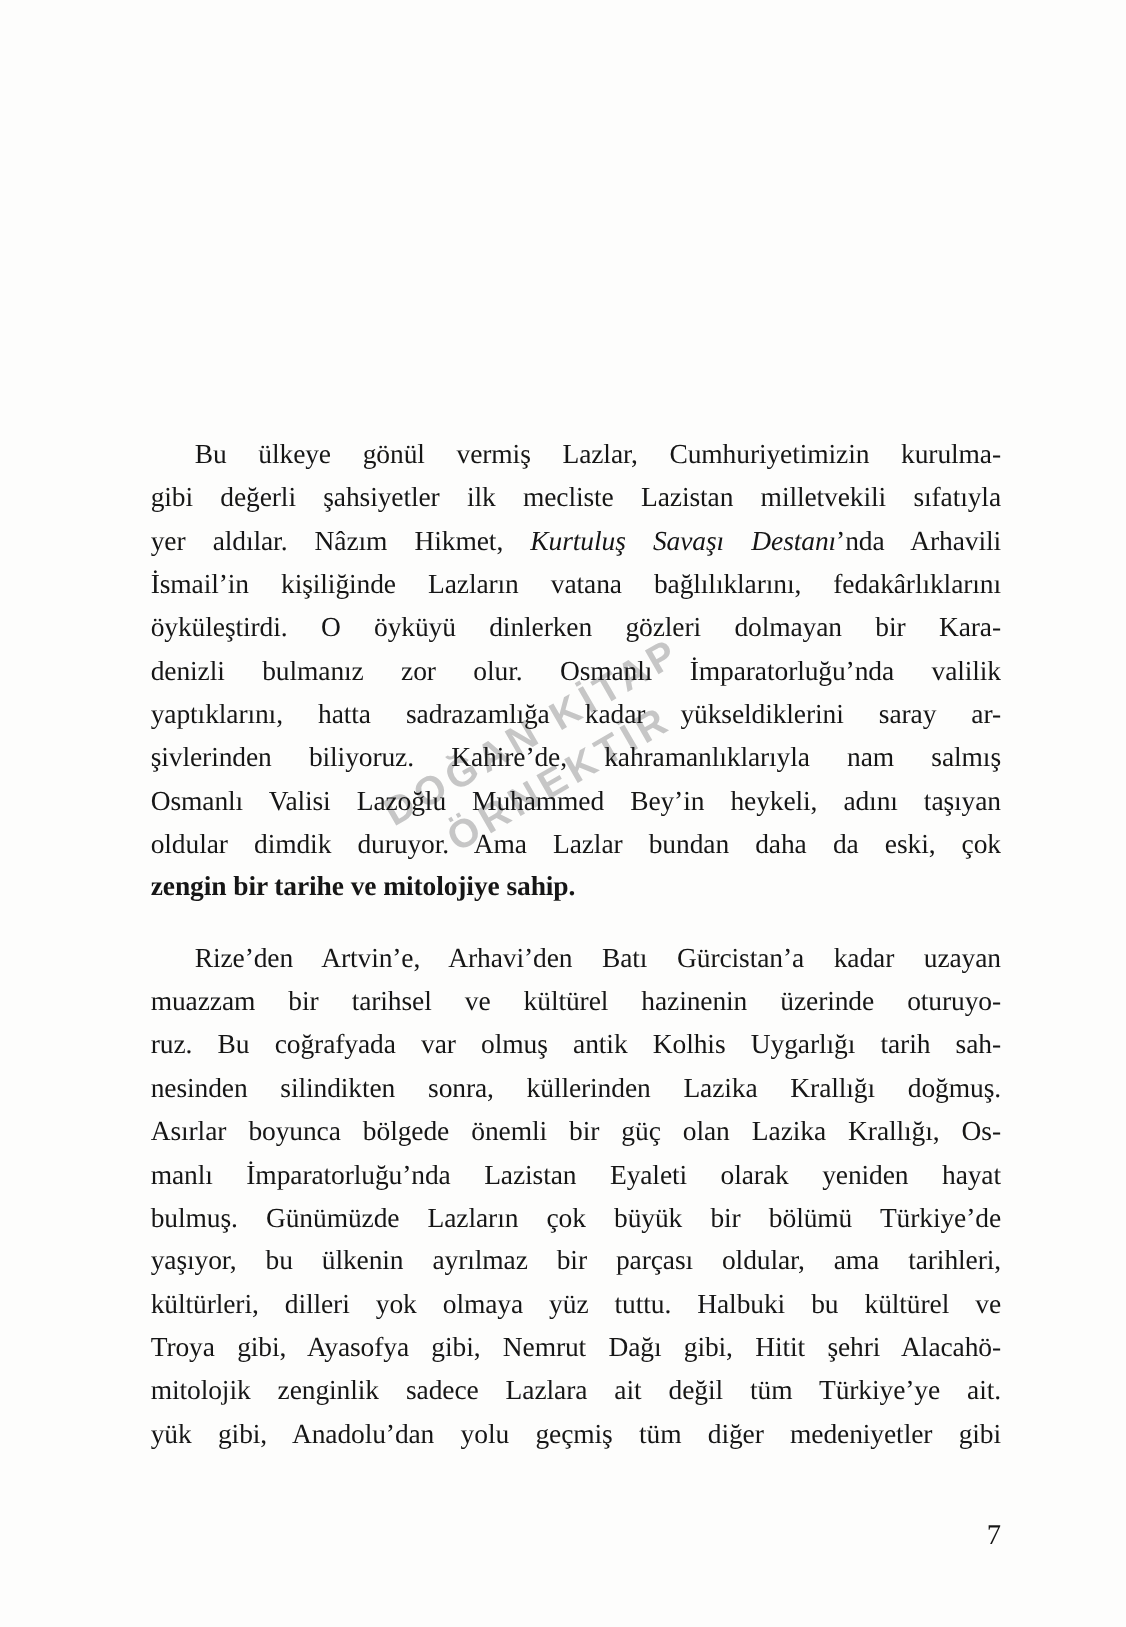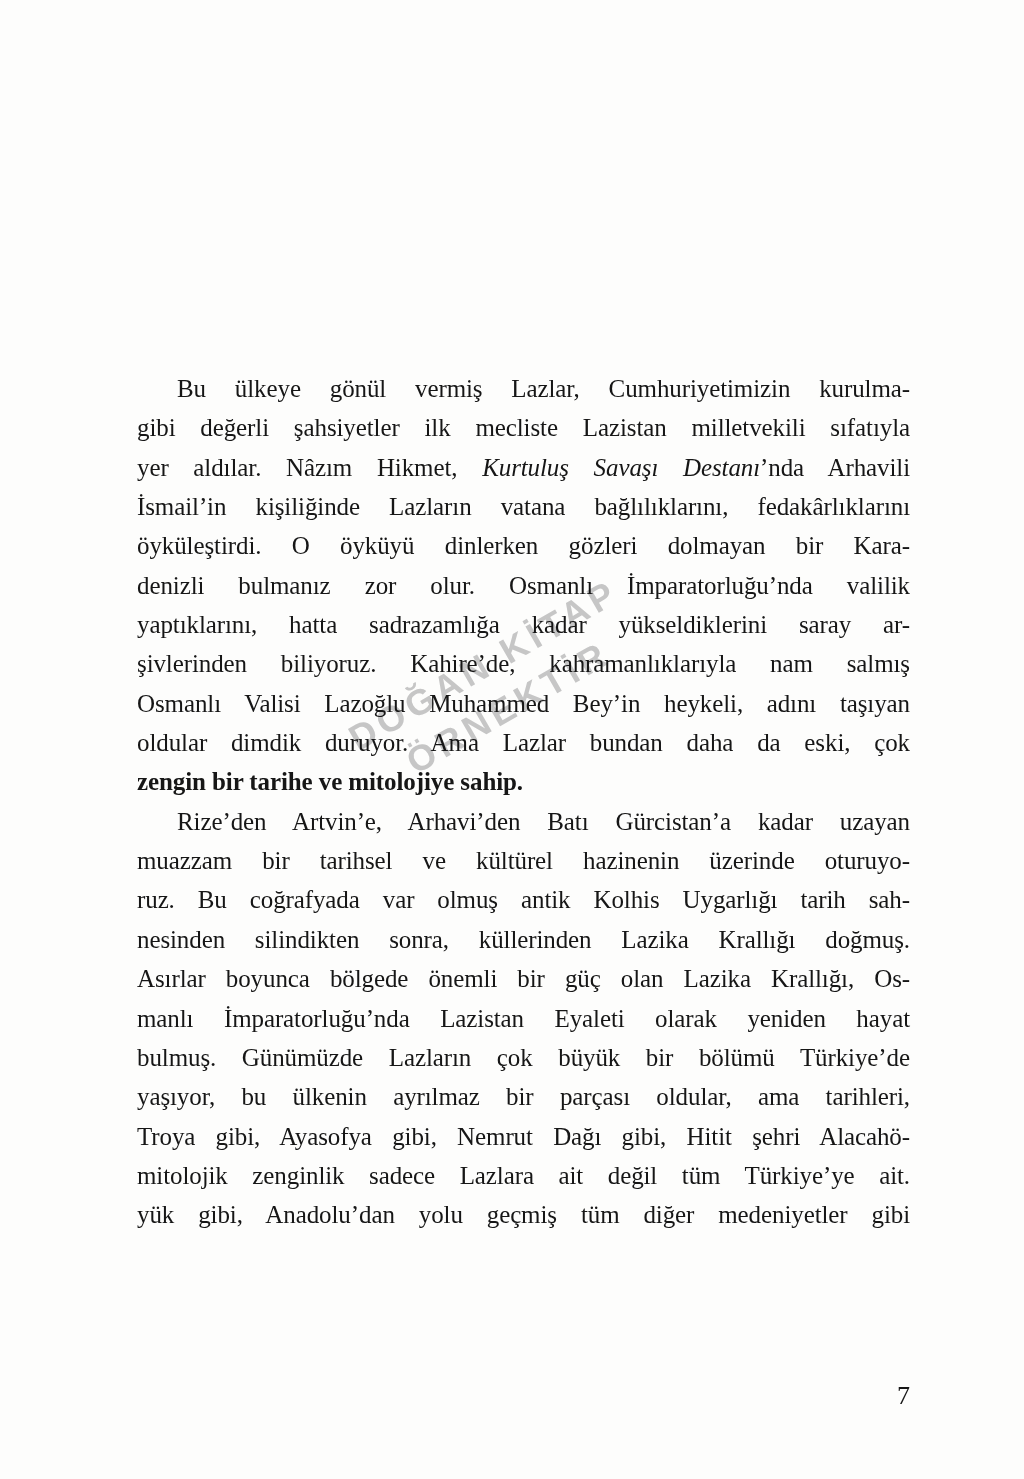--- a/index.html
+++ b/index.html
@@ -46,21 +46,21 @@
     z-index:2;
     font-size:25px;
     line-height:39.35px;
     letter-spacing:-0.1px;
   }
   .line{
     text-align:justify;
     text-align-last:justify;
     white-space:normal;
   }
-  .line.indent{ text-indent:40px; }
+  .line.indent{ text-indent:40px;margin-top:25px; }
   .line.last{ text-align-last:left;font-weight:bold; }
   .it{ font-style:italic;margin-top:44px; }
   .page-number{
     position:absolute;
     left:137px;top:1376px;
     width:773px;
     z-index:2;
     text-align:right;
     font-size:26px;
     line-height:39px;
@@ -92,20 +92,21 @@
       </div>
       <div>
         <div class="line indent">Rize’den Artvin’e, Arhavi’den Batı Gürcistan’a kadar uzayan</div>
         <div class="line">muazzam bir tarihsel ve kültürel hazinenin üzerinde oturuyo-</div>
         <div class="line">ruz. Bu coğrafyada var olmuş antik Kolhis Uygarlığı tarih sah-</div>
         <div class="line">nesinden silindikten sonra, küllerinden Lazika Krallığı doğmuş.</div>
         <div class="line">Asırlar boyunca bölgede önemli bir güç olan Lazika Krallığı, Os-</div>
         <div class="line">manlı İmparatorluğu’nda Lazistan Eyaleti olarak yeniden hayat</div>
         <div class="line">bulmuş. Günümüzde Lazların çok büyük bir bölümü Türkiye’de</div>
         <div class="line">yaşıyor, bu ülkenin ayrılmaz bir parçası oldular, ama tarihleri,</div>
+        <div class="line">kültürleri, dilleri yok olmaya yüz tuttu. Halbuki bu kültürel ve</div>
         <div class="line">Troya gibi, Ayasofya gibi, Nemrut Dağı gibi, Hitit şehri Alacahö-</div>
         <div class="line">mitolojik zenginlik sadece Lazlara ait değil tüm Türkiye’ye ait.</div>
         <div class="line">yük gibi, Anadolu’dan yolu geçmiş tüm diğer medeniyetler gibi</div>
       </div>
     </div>
 
   <div class="page-number">7</div>
 
 </div>
 

